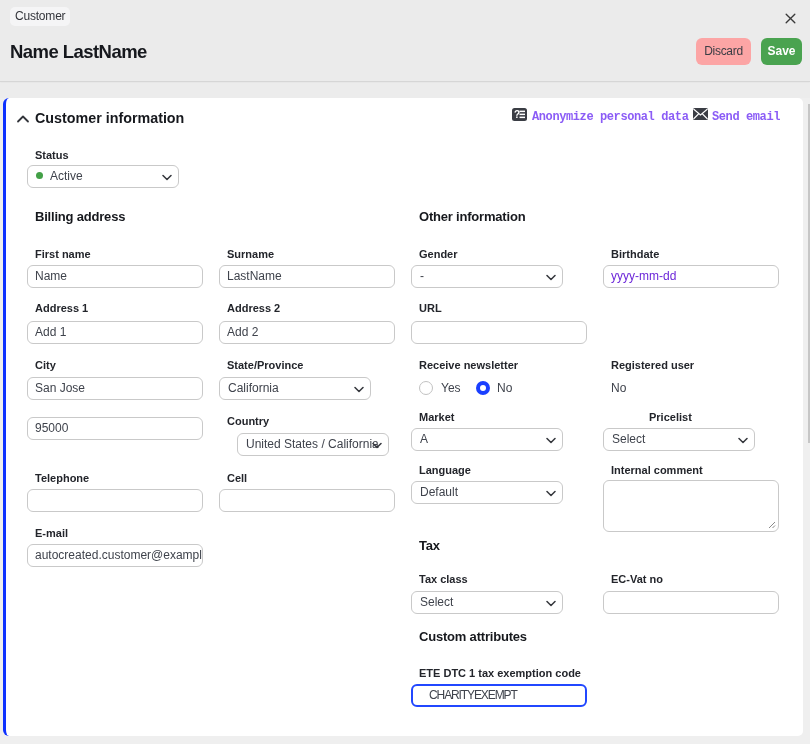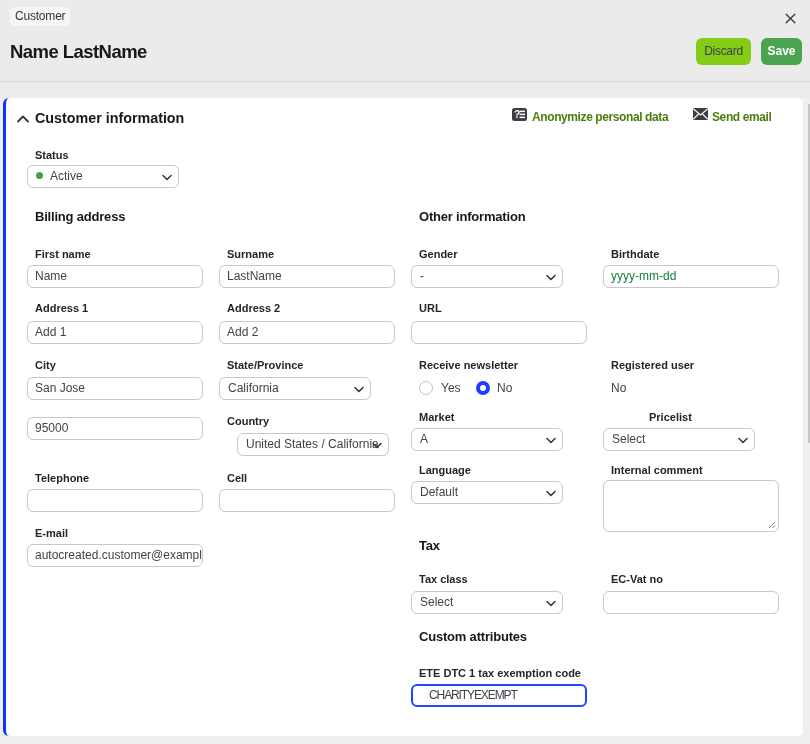--- a/index.html
+++ b/index.html
@@ -2,30 +2,30 @@
 <html><head>
 <meta charset="utf-8">
 <style>
 * { margin:0; padding:0; box-sizing:border-box; }
 html,body { width:810px; height:744px; overflow:hidden; }
 body { font-family:"Liberation Sans", sans-serif; background:#efefef; position:relative; }
 .hdr { position:absolute; left:0; top:0; width:810px; height:82px; background:#ebebeb; border-bottom:1px solid #d6d6d6; box-shadow:0 1px 2px rgba(0,0,0,0.05); }
 .chip { position:absolute; left:10px; top:7px; height:19px; line-height:19px; padding:0 5px; background:#f5f5f6; border-radius:5px; font-size:12px; letter-spacing:-0.2px; color:#33353b; }
 .xbtn { position:absolute; left:785px; top:13px; width:11px; height:11px; }
 .title { position:absolute; left:10px; top:41px; font-size:18.5px; font-weight:bold; color:#16181d; letter-spacing:-0.55px; }
-.btn-discard { position:absolute; left:696px; top:38px; width:55px; height:27px; background:#84cc16; border-radius:6px; font-size:12px; letter-spacing:-0.3px; color:#3a3d44; text-align:center; line-height:27px; }
+.btn-discard { position:absolute; left:696px; top:38px; width:55px; height:27px; background:#fca5a5; border-radius:6px; font-size:12px; letter-spacing:-0.3px; color:#3a3d44; text-align:center; line-height:27px; }
 .btn-save { position:absolute; left:761px; top:38px; width:41px; height:27px; background:#4aa350; border-radius:6px; font-size:12px; color:#fff; text-align:center; line-height:27px; font-weight:bold; }
 .card { position:absolute; left:3px; top:98px; width:800px; height:638px; background:#fff; border-left:3px solid #0d31ff; border-radius:6px 5px 5px 6px; }
 .chev { position:absolute; left:16px; top:114px; }
 .sec-title { position:absolute; left:35px; top:110px; font-size:14.3px; font-weight:bold; color:#16181d; }
-.tool { position:absolute; top:110px; font-size:12px; letter-spacing:-0.4px; font-weight:bold; color:#4d7c0f; }
+.tool { position:absolute; top:110px; font-size:12px; letter-spacing:-0.4px; font-weight:bold; color:#8b5cf6;font-family:Liberation Mono, monospace; }
 .h2 { position:absolute; font-size:13px; letter-spacing:-0.2px; font-weight:bold; color:#16181d; }
 .lbl { position:absolute; font-size:11px; font-weight:bold; color:#23252b; }
 .inp { position:absolute; width:176px; height:23px; background:#fff; border:1px solid #c9c9c9; border-radius:6px; font-size:12px; color:#3f434c; line-height:21px; padding:0 7px; white-space:nowrap; overflow:hidden; }
-.inp.ph { color:#15803d; }
+.inp.ph { color:#6d28d9; }
 .sel { position:absolute; width:152px; height:23px; background:#fff; border:1px solid #c9c9c9; border-radius:6px; font-size:12px; color:#3f434c; line-height:21px; padding:0 8px; white-space:nowrap; overflow:hidden; }
 .sel svg.cv { position:absolute; right:6px; top:7.5px; }
 .focus { border:2px solid #2147ff; line-height:19px;padding-left:16px; }
 .txt { position:absolute; left:603px; top:480px; width:176px; height:52px; background:#fff; border:1px solid #c9c9c9; border-radius:6px; }
 .scroll { position:absolute; left:808px; top:104px; width:2px; height:339px; background:#c6c6c6; }
 .radio { position:absolute; width:14px; height:14px; border-radius:50%; }
 .radio.off { border:1px solid #c2c2c2; background:#fff; }
 .radio.on { background:#1a3fff; }
 .radio.on::after { content:""; position:absolute; left:4px; top:4px; width:6px; height:6px; border-radius:50%; background:#fff; }
 .rtext { position:absolute; font-size:12px; color:#3f434c; }

